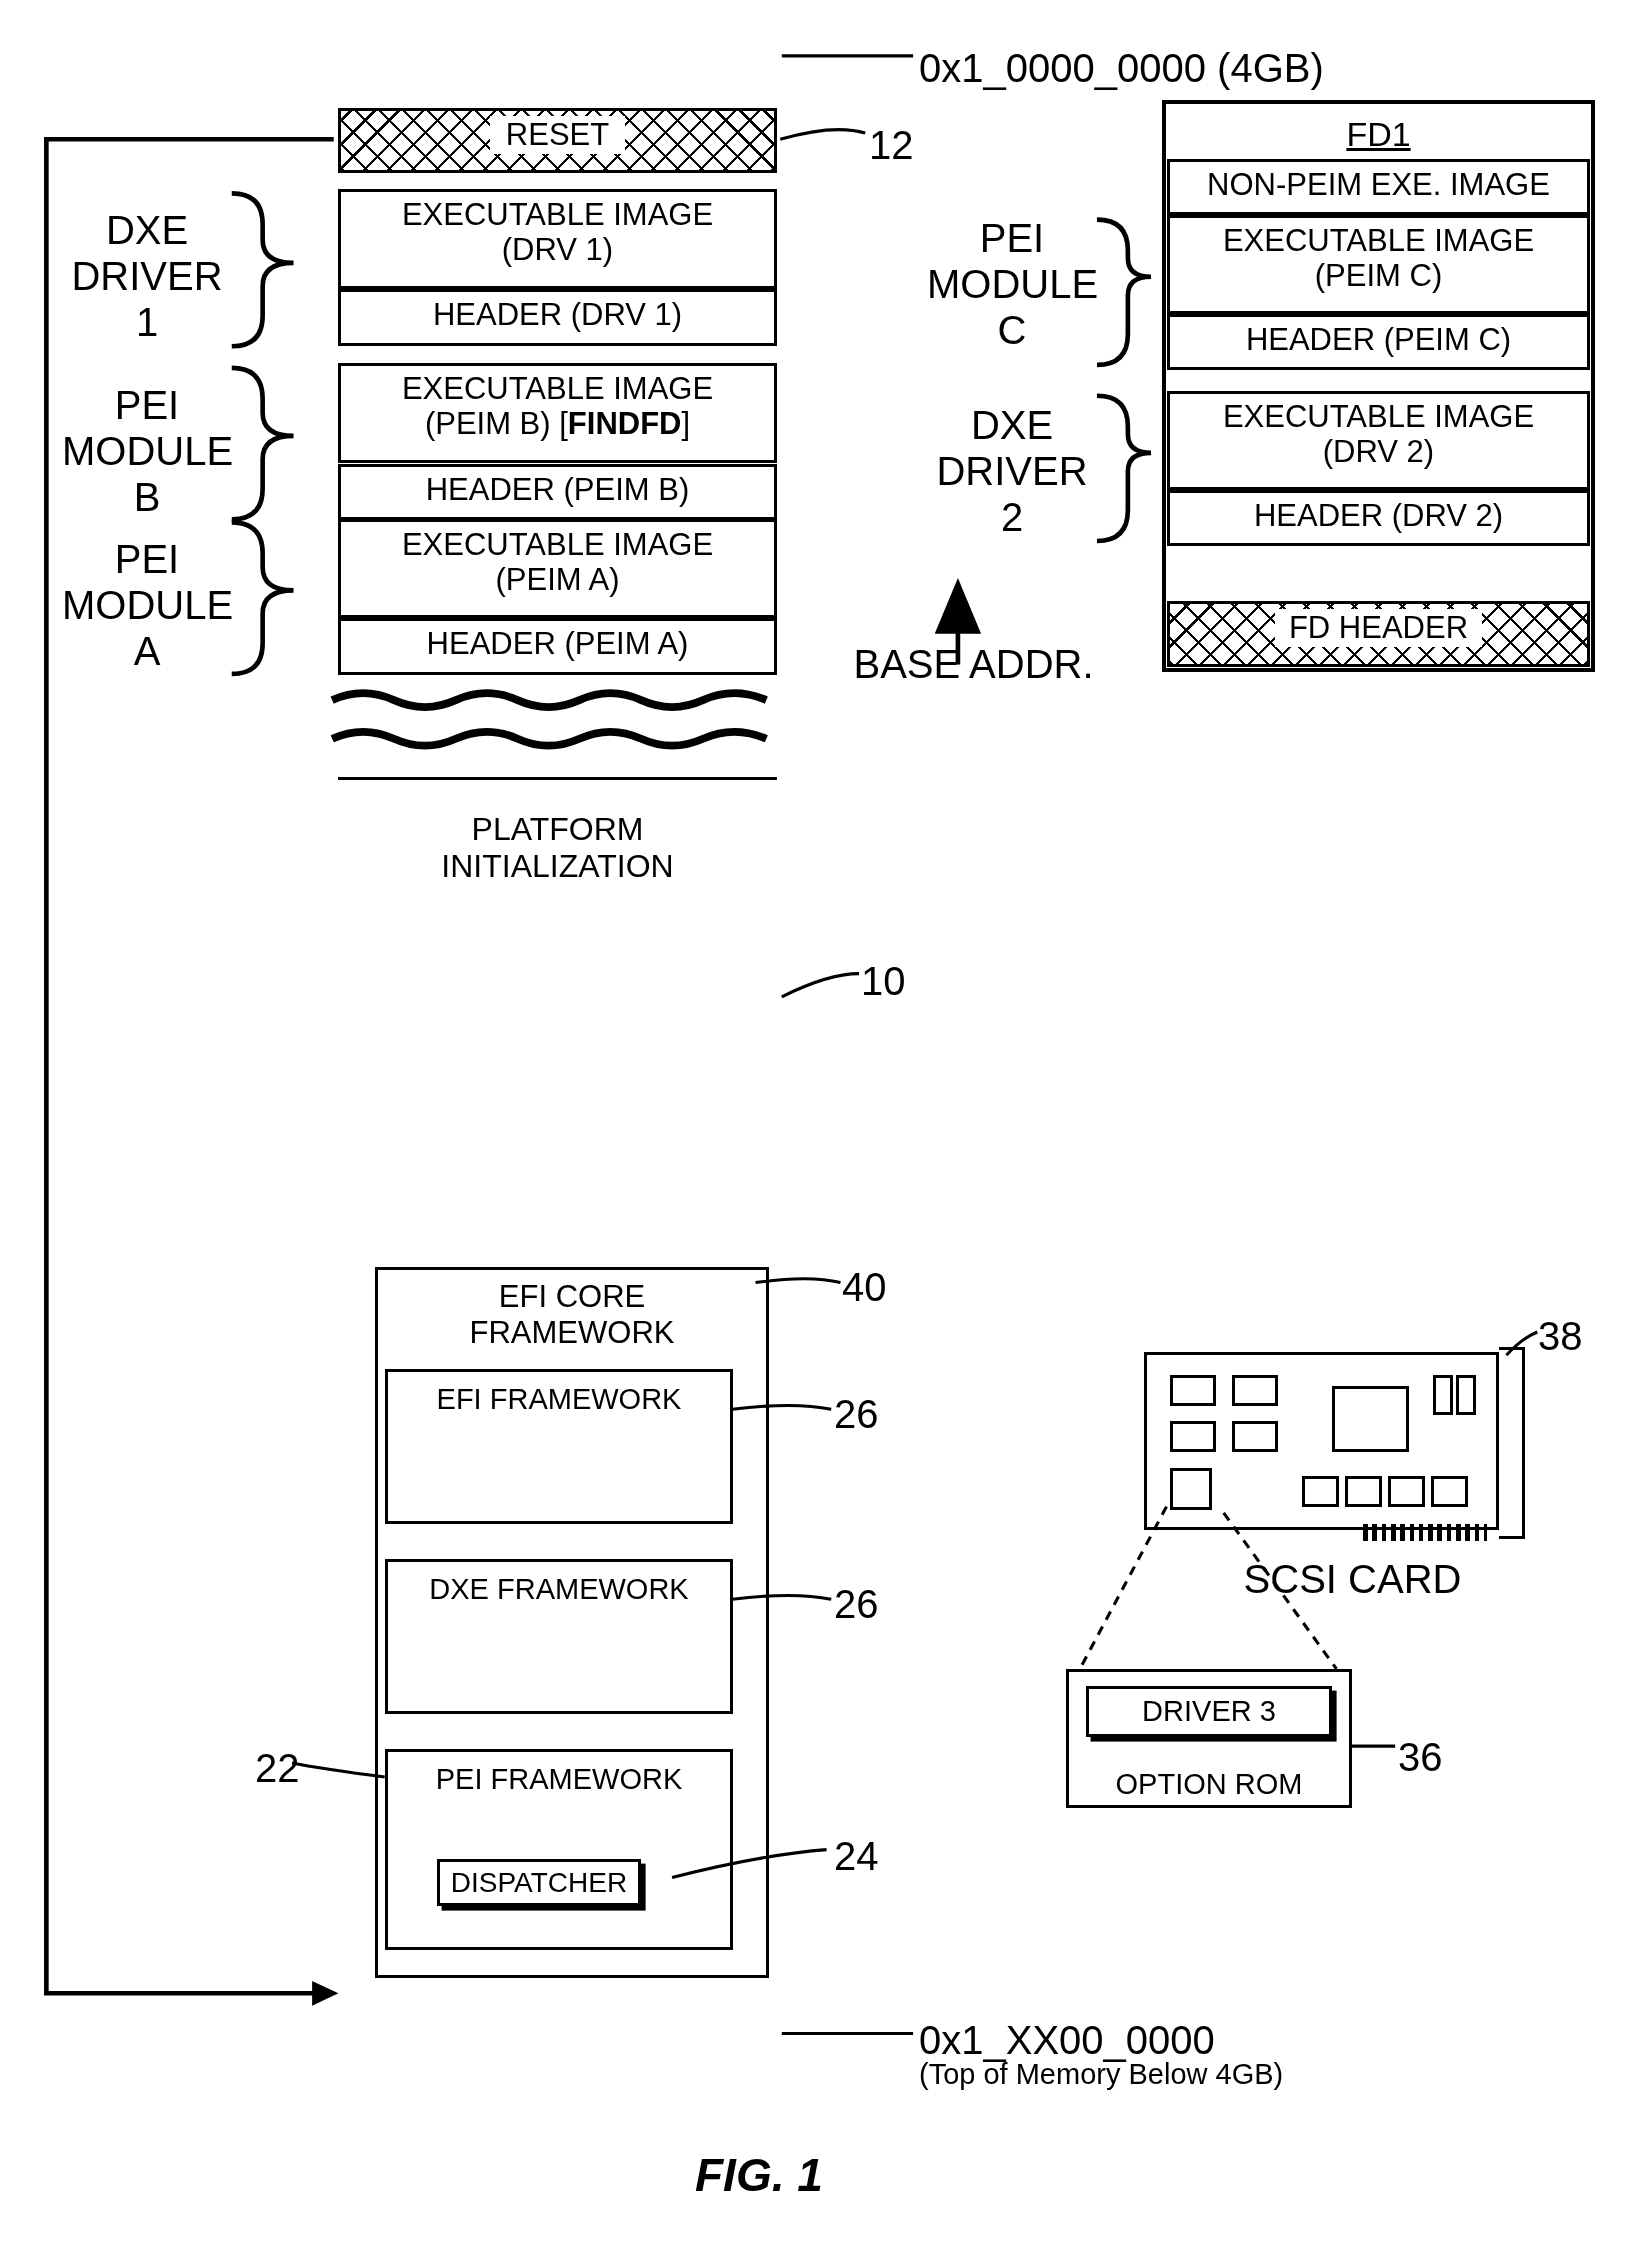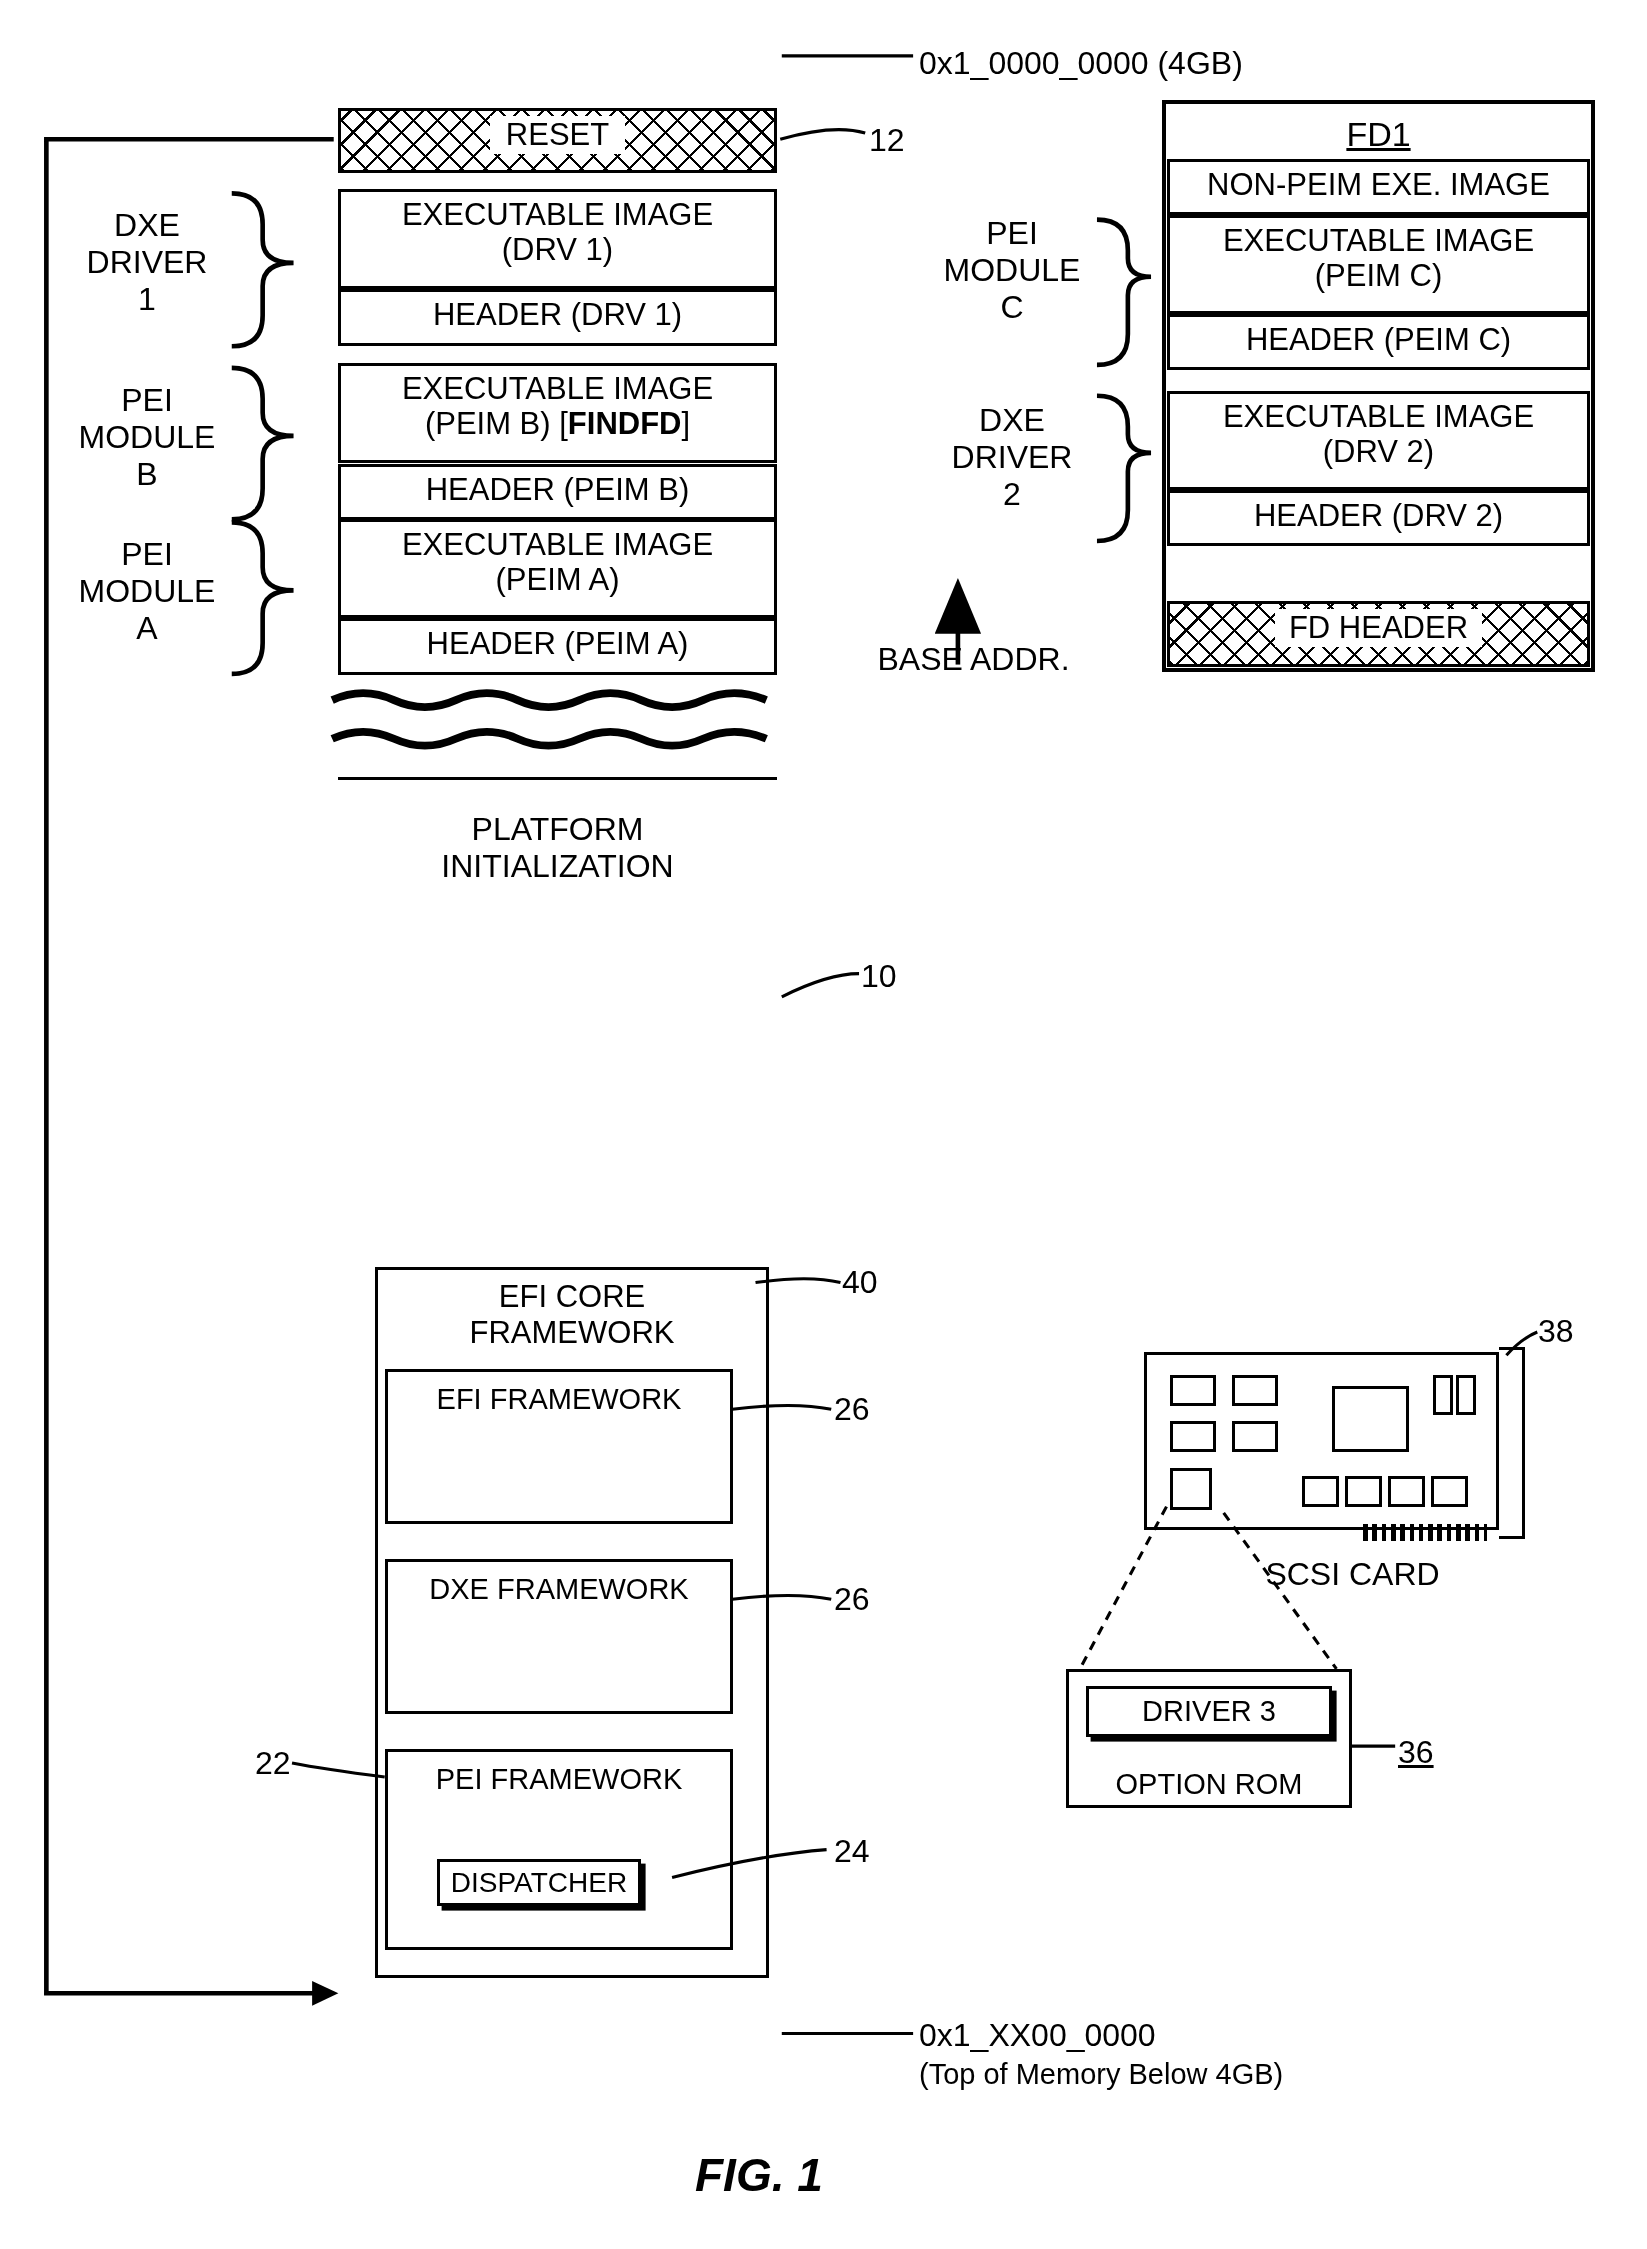--- a/index.html
+++ b/index.html
@@ -18,21 +18,21 @@
     font-size: 31px;
     display: flex;
     align-items: center;
     justify-content: flex-start;
     flex-direction: column;
     padding: 4.6px 6.2px;
     line-height: 1.15;
   }
   .label {
     position: absolute;
-    font-size: 32px;
+    font-size: 40px;
     text-align: center;
     line-height: 1.15;
   }
   .label.small { font-size: 29px; }
   .title {
     text-align: center;
     font-size: 34px;
     padding: 10.8px 0 4.6px;
     text-decoration: underline;
   }
@@ -183,21 +183,21 @@
   <div class="label small" style="left:919px; top:2058px; width:479px; text-align:left;">(Top of Memory Below 4GB)</div>
 
   <div class="label" style="left:869px; top:122px;">12</div>
   <div class="label" style="left:861px; top:958px;">10</div>
   <div class="label" style="left:842px; top:1264px;">40</div>
   <div class="label" style="left:834px; top:1391px;">26</div>
   <div class="label" style="left:834px; top:1581px;">26</div>
   <div class="label" style="left:255px; top:1745px;">22</div>
   <div class="label" style="left:834px; top:1833px;">24</div>
   <div class="label" style="left:1538px; top:1313px;">38</div>
-  <div class="label" style="left:1398px; top:1734px;text-decoration:underline;">36</div>
+  <div class="label" style="left:1398px; top:1734px;">36</div>
 
   <div class="scsi-card" style="left:1144px; top:1352px; width:355px; height:178px;">
     <div class="chip" style="left:23px; top:20px; width:46px; height:31px;"></div>
     <div class="chip" style="left:85px; top:20px; width:46px; height:31px;"></div>
     <div class="chip" style="left:23px; top:66px; width:46px; height:31px;"></div>
     <div class="chip" style="left:85px; top:66px; width:46px; height:31px;"></div>
     <div class="chip" style="left:23px; top:113px; width:42px; height:42px;"></div>
     <div class="chip" style="left:185px; top:31px; width:77px; height:66px;"></div>
     <div class="chip" style="left:286px; top:20px; width:20px; height:40px;"></div>
     <div class="chip" style="left:309px; top:20px; width:20px; height:40px;"></div>

